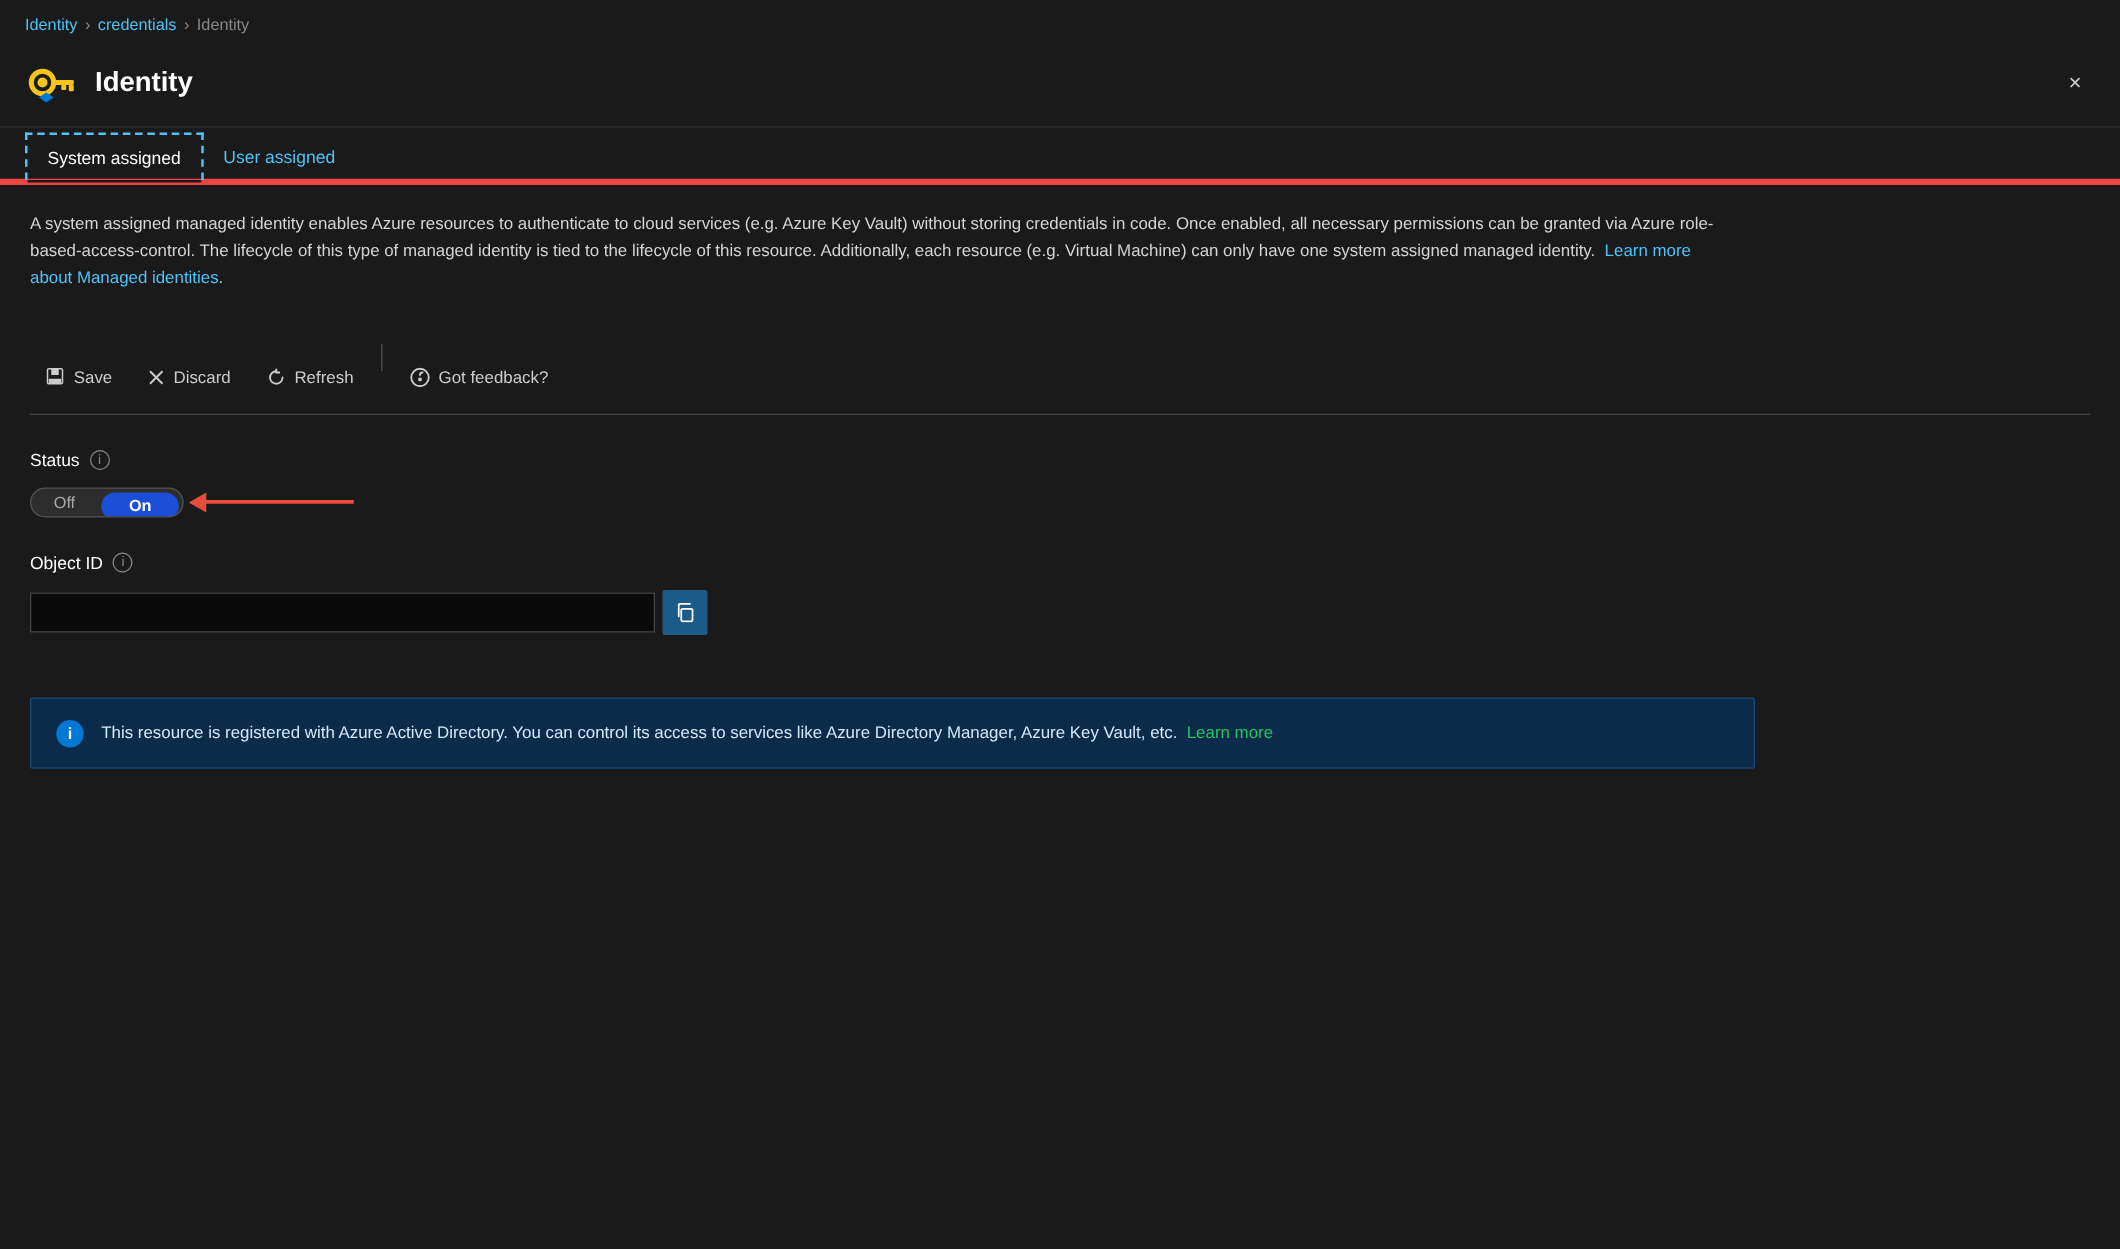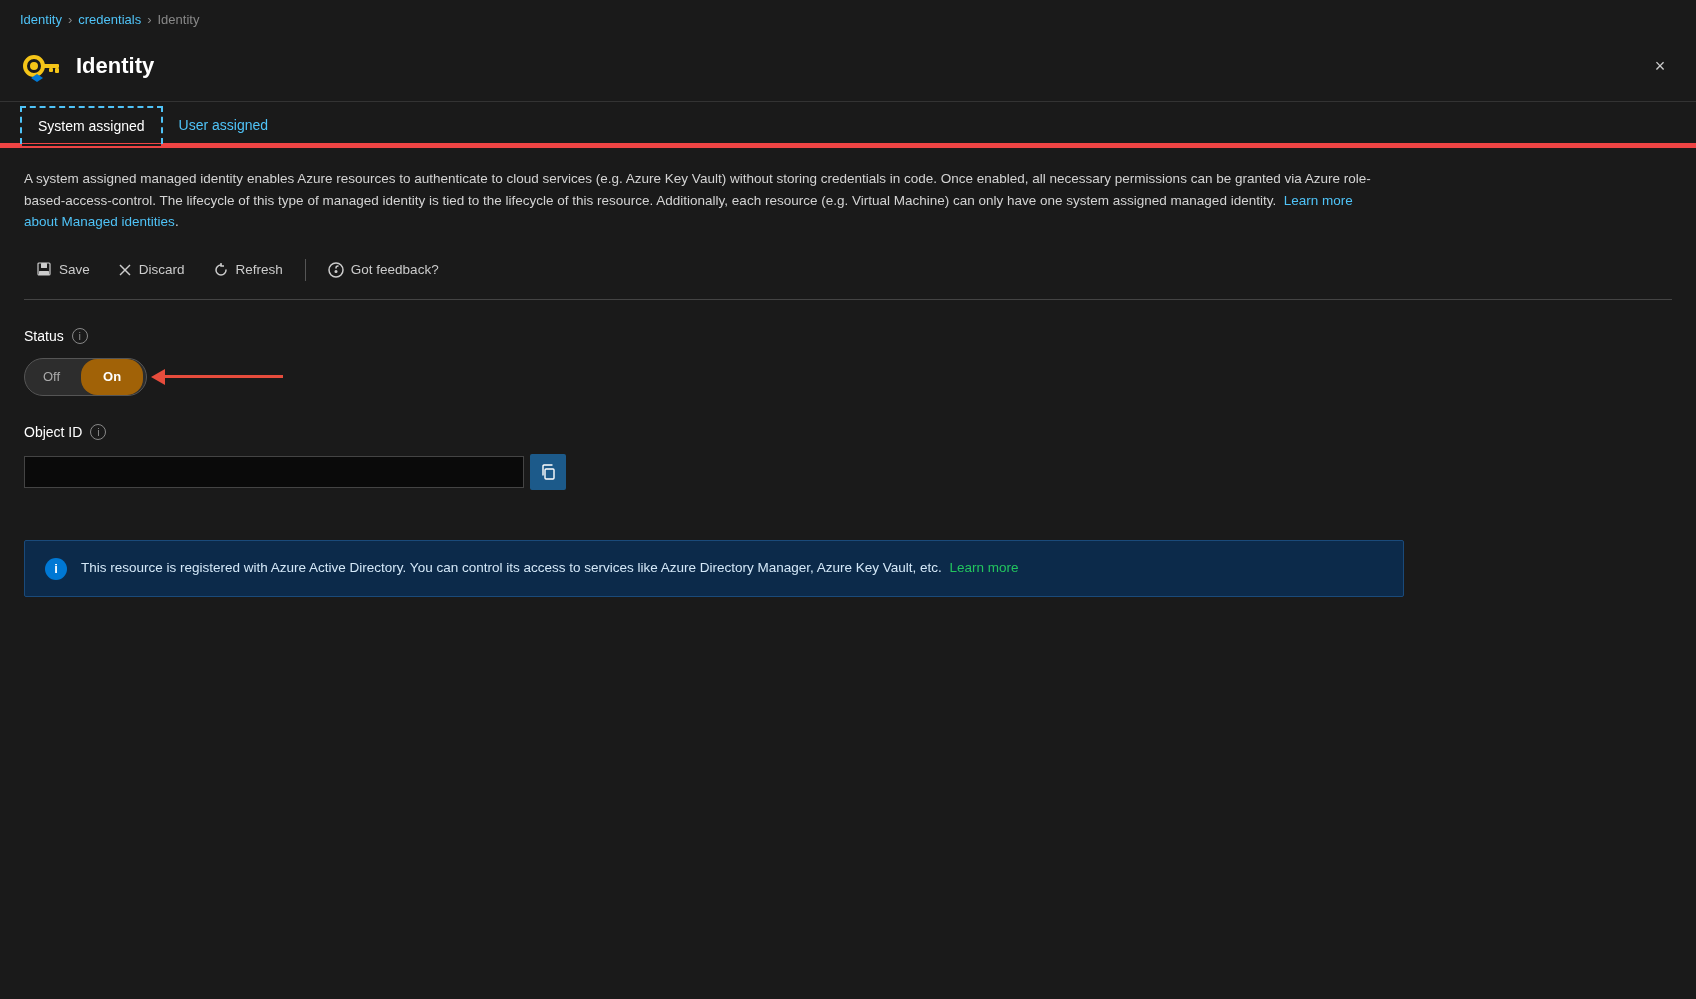--- a/index.html
+++ b/index.html
@@ -136,20 +136,21 @@
       display: flex;
       align-items: center;
       gap: 7px;
       padding: 7px 12px;
       background: none;
       border: none;
       color: #ccc;
       cursor: pointer;
       font-size: 13.5px;
       border-radius: 2px;
+      margin-top: 32px;
     }
     .toolbar-divider {
       width: 1px;
       height: 22px;
       background: #555;
       margin: 0 6px;
     }
 
     
     .section {
@@ -179,46 +180,45 @@
 
     
     .toggle-container {
       display: flex;
       align-items: center;
       gap: 0;
       position: relative;
     }
     .toggle-wrap {
       display: flex;
-      align-items: center;
       background: #2d2d2d;
       border: 1px solid #555;
       border-radius: 20px;
       overflow: hidden;
-      height: 38px;
+      height: 24px;
     }
     .toggle-off {
       padding: 0 18px;
       height: 100%;
       display: flex;
       align-items: center;
       font-size: 13px;
       color: #aaa;
       cursor: pointer;
       border-radius: 20px 0 0 20px;
     }
     .toggle-on {
       padding: 0 22px;
       height: 100%;
       display: flex;
       align-items: center;
       font-size: 13px;
       font-weight: 600;
       color: #fff;
-      background: #a16207;
+      background: #1d4ed8;
       border-radius: 16px;
       margin: 3px;
       cursor: pointer;
     }
 
     
     .arrow-indicator {
       margin-left: 16px;
       display: flex;
       align-items: center;

